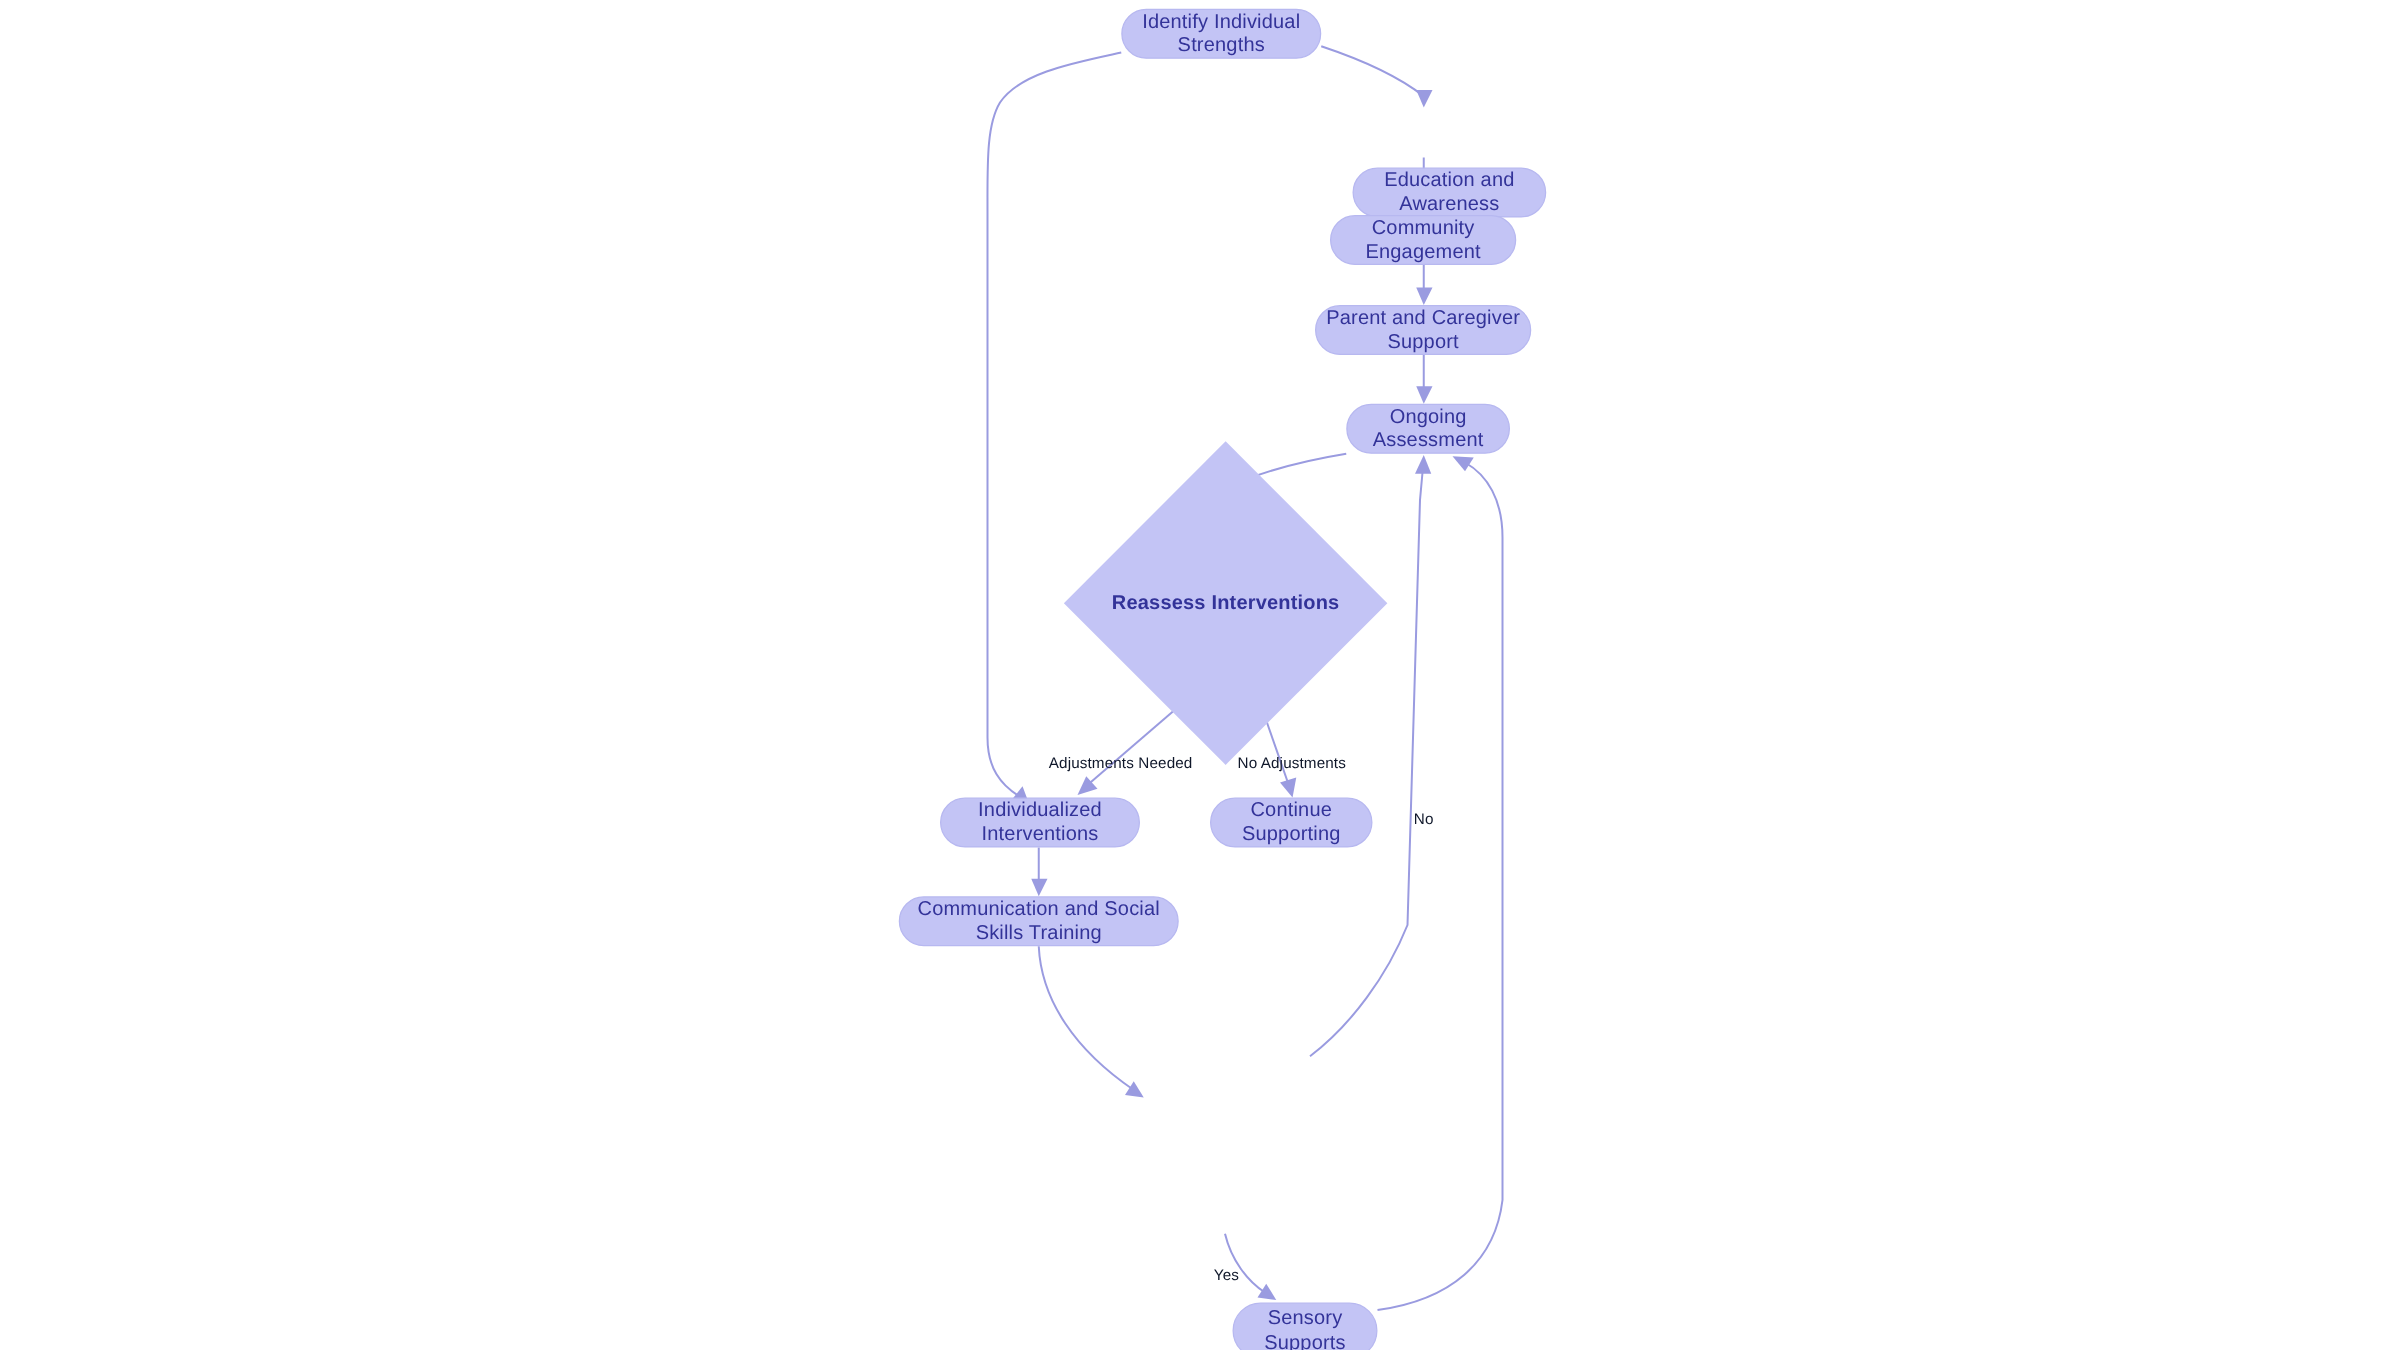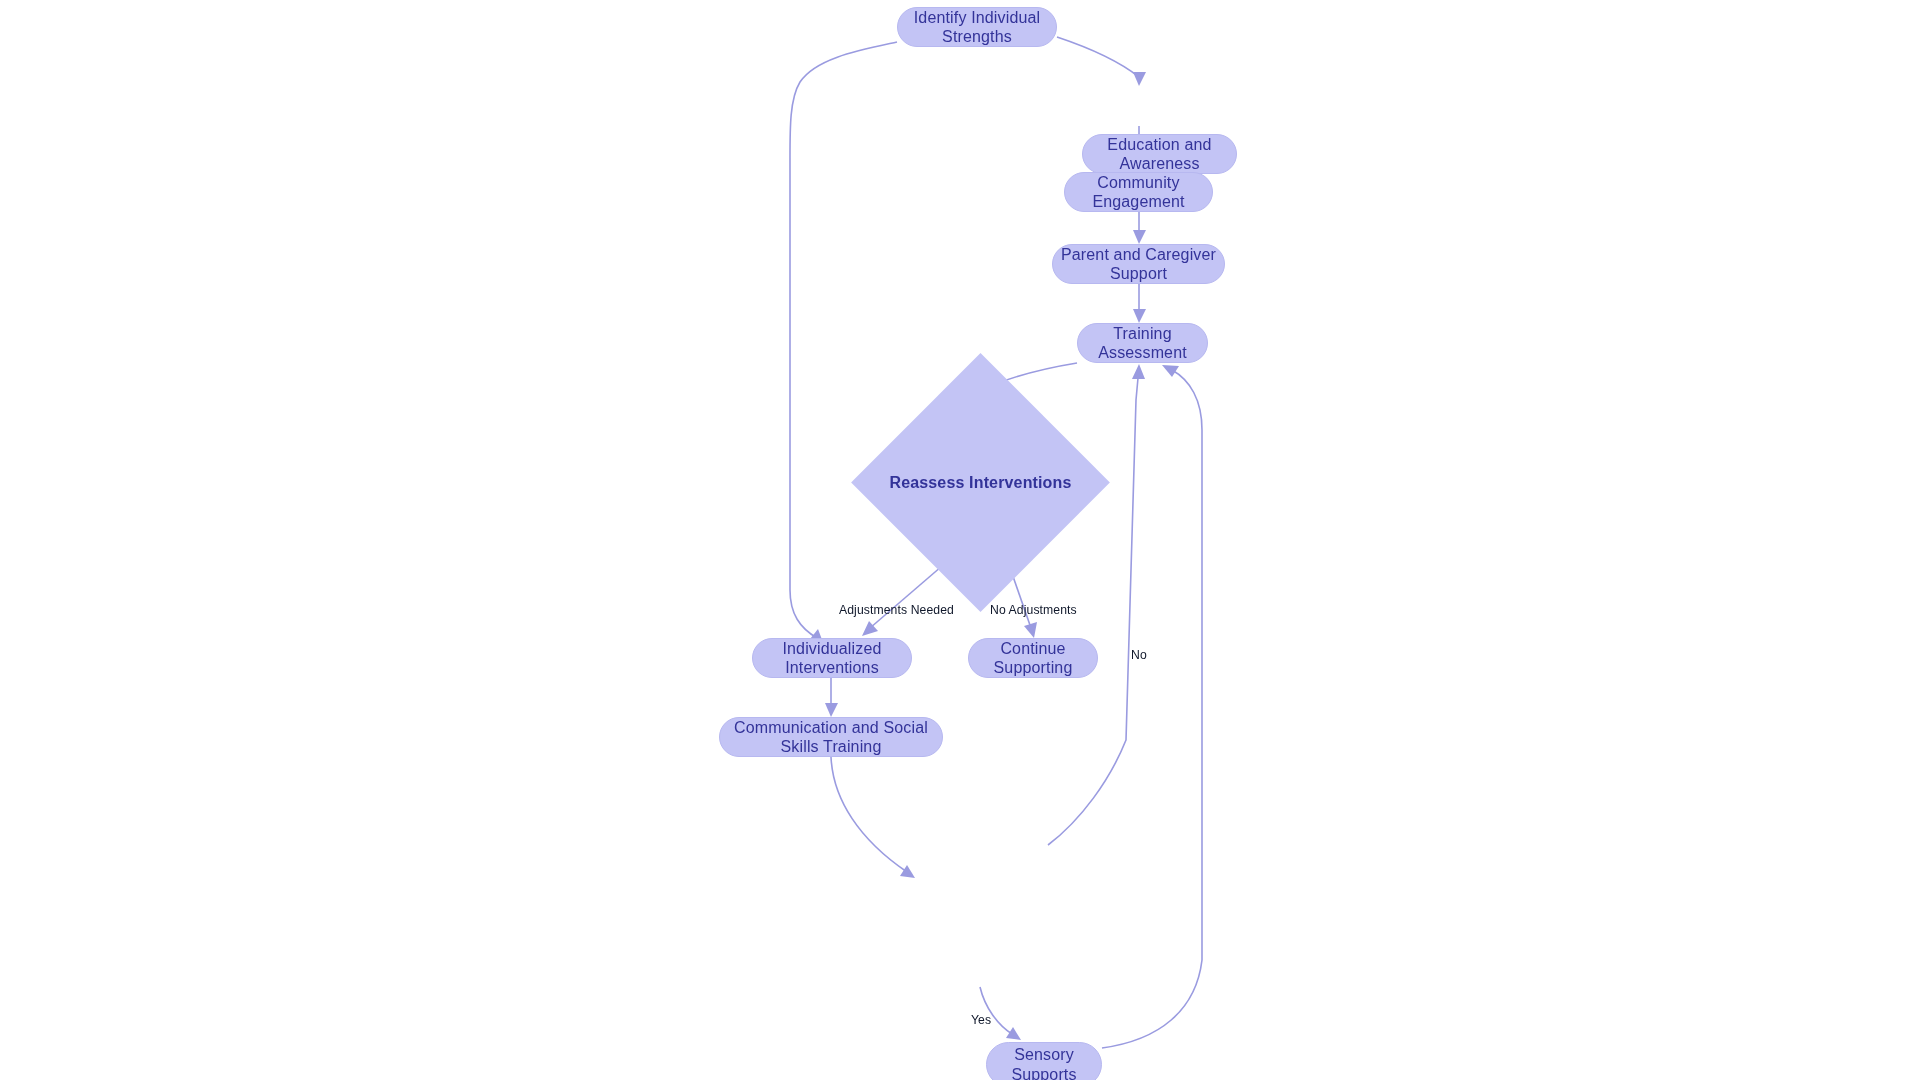--- a/index.html
+++ b/index.html
@@ -165,21 +165,21 @@
 
   <div class="node stadium" style="left:1064px; top:172px; width:149px; height:40px;">
     <span>Community Engagement</span>
   </div>
 
   <div class="node stadium" style="left:1052px; top:244px; width:173px; height:40px;">
     <span>Parent and Caregiver Support</span>
   </div>
 
   <div class="node stadium" style="left:1077px; top:323px; width:131px; height:40px;">
-    <span>Training Assessment</span>
+    <span>Ongoing Assessment</span>
   </div>
 
   <div class="node diamond" style="left:889px; top:391px; width:183px; height:183px;">
     <span class="diamond-shape"></span>
     <span class="diamond-label">Reassess Interventions</span>
   </div>
 
   <div class="node stadium" style="left:752px; top:638px; width:160px; height:40px;">
     <span>Individualized Interventions</span>
   </div>

